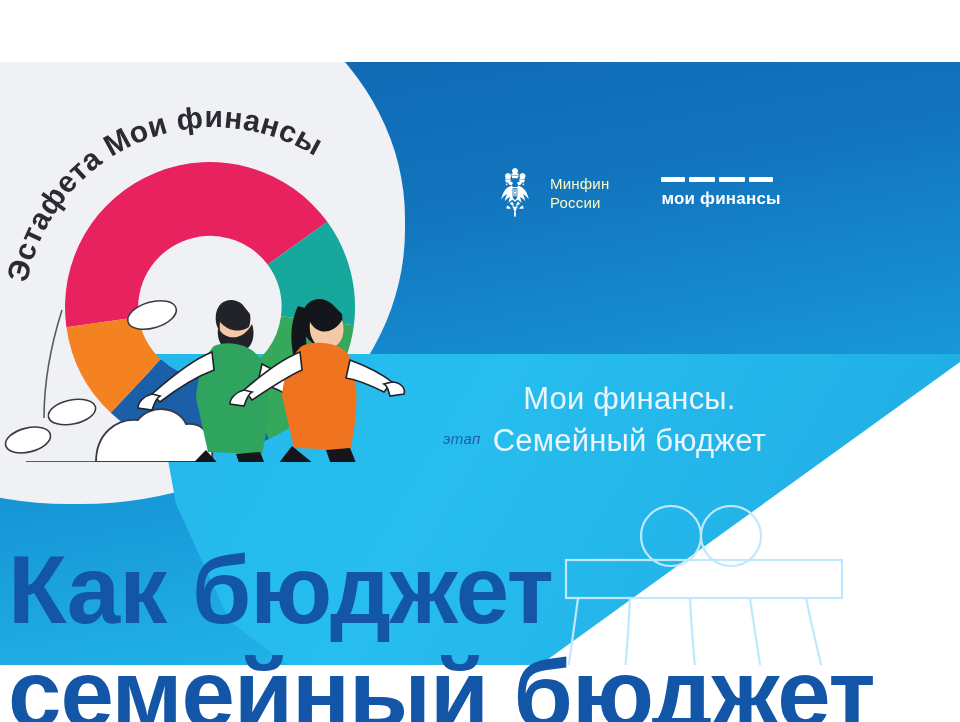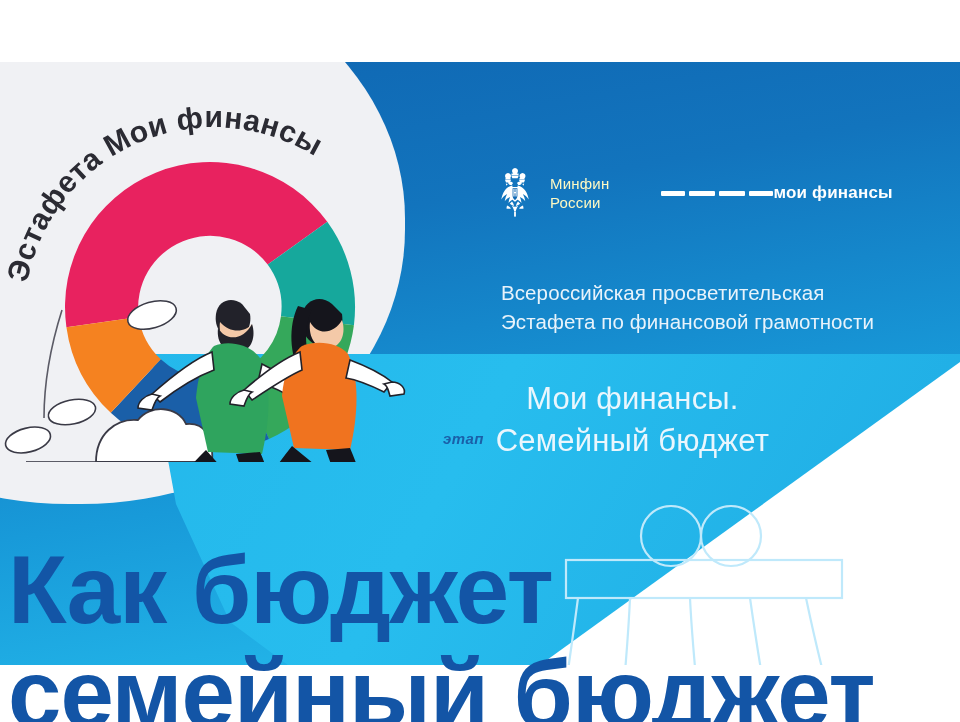--- a/index.html
+++ b/index.html
@@ -62,41 +62,41 @@
     position:absolute;left:492px;top:105px;
     display:flex;align-items:center;gap:0;
   }
   .emblem{width:46px;height:52px;flex:0 0 auto;}
   .minfin-txt{
     margin-left:12px;
     color:#fef9c3;font-size:15px;line-height:1.28;
     letter-spacing:.2px;font-weight:400;
     white-space:pre-line;
   }
-  .mf-logo{display:flex;flex-direction:row;align-items:flex-end;margin-left:52px;}
+  .mf-logo{display:flex;flex-direction:column;align-items:flex-start;margin-left:52px;}
   .mf-dashes{display:flex;gap:4px;margin-bottom:7px;}
   .mf-dashes span{display:block;width:26px;height:5px;background:#ffffff;border-radius:1px;}
   .mf-dashes span:nth-child(1){width:24px;}
   .mf-dashes span:nth-child(4){width:24px;}
   .mf-name{color:#ffffff;font-size:17px;font-weight:bold;letter-spacing:.2px;}
 
   
   .desc{
     position:absolute;left:501px;top:216px;
     color:#e8f3fb;font-size:20.5px;line-height:1.42;
     white-space:pre-line;letter-spacing:.1px;
   }
 
   
   .stage-block{
     position:absolute;left:443px;top:316px;
     display:flex;align-items:flex-end;
   }
   .stage-word{
-    color:#1a5fa8;font-size:15px;font-weight:bold;
+    color:#1a5fa8;font-size:15px;font-weight:normal;
     font-style:italic;letter-spacing:.4px;
     padding-bottom:14px;margin-right:12px;
   }
   .stage-title{
     color:#eaf6fd;font-size:31px;line-height:1.34;
     white-space:pre-line;letter-spacing:.2px;text-align:center;
   }
 
   
   .purse{position:absolute;left:548px;top:432px;width:330px;height:240px;}
@@ -245,22 +245,20 @@
         <div class="mf-dashes">
           <span></span>
             <span></span>
             <span></span>
             <span></span>
         </div>
         <div class="mf-name">мои финансы</div>
       </div>
     </div>
 
-    <div class="desc">Всероссийская просветительская
-Эстафета по финансовой грамотности</div>
 
     <div class="stage-block">
       <div class="stage-word">этап</div>
       <div class="stage-title">Мои финансы.
 Семейный бюджет</div>
     </div>
 
   </div>
 
   <div class="headline">

